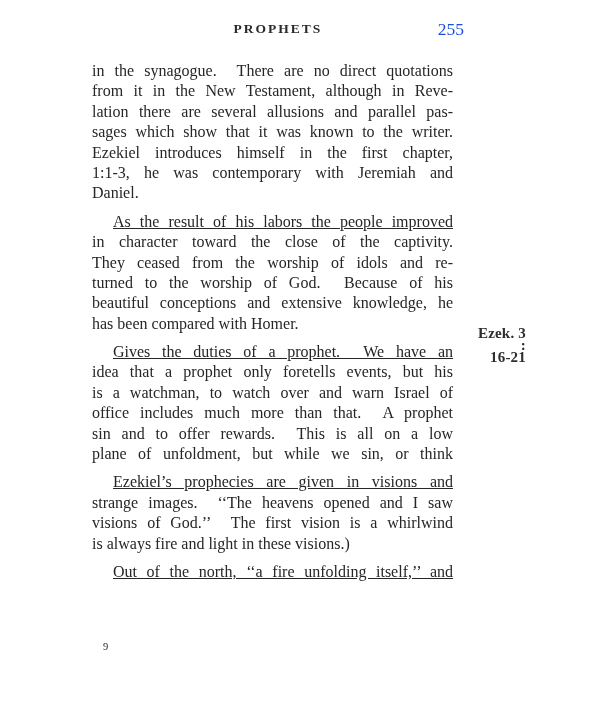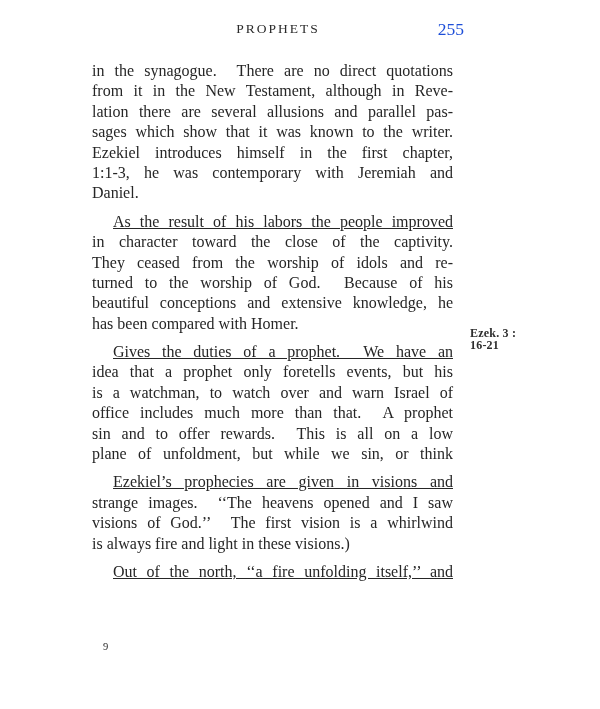--- a/index.html
+++ b/index.html
@@ -25,21 +25,21 @@
     height: 26px;
   }
   .head-title {
     position: absolute;
     left: 10px;
     right: 0;
     bottom: 3px;
     text-align: center;
     font-size: 13.5px;
     letter-spacing: 2px;
-    font-weight: normal;
+    font-weight: bold;
     color: #2a2a2a;
   }
   .page-number {
     position: absolute;
     right: -2px;
     bottom: 0px;
     font-size: 17.5px;
     color: #1d4ed8;
   }
   
@@ -69,22 +69,22 @@
   .line.indent {
     text-indent: 21px;
     text-decoration: underline;
   }
   
   .margin-note {
     position: absolute;
     left: 470px;
     top: 327px;
     width: 56px;
-    text-align: left;
-    font-size: 12px;
+    text-align: right;
+    font-size: 15px;
     line-height: 12.2px;
     font-weight: bold;
     color: #2e2e2e;
     letter-spacing: 0.2px;
   }
   .margin-note span { display: block; }
   
   .signature-mark {
     position: absolute;
     left: 103px;

